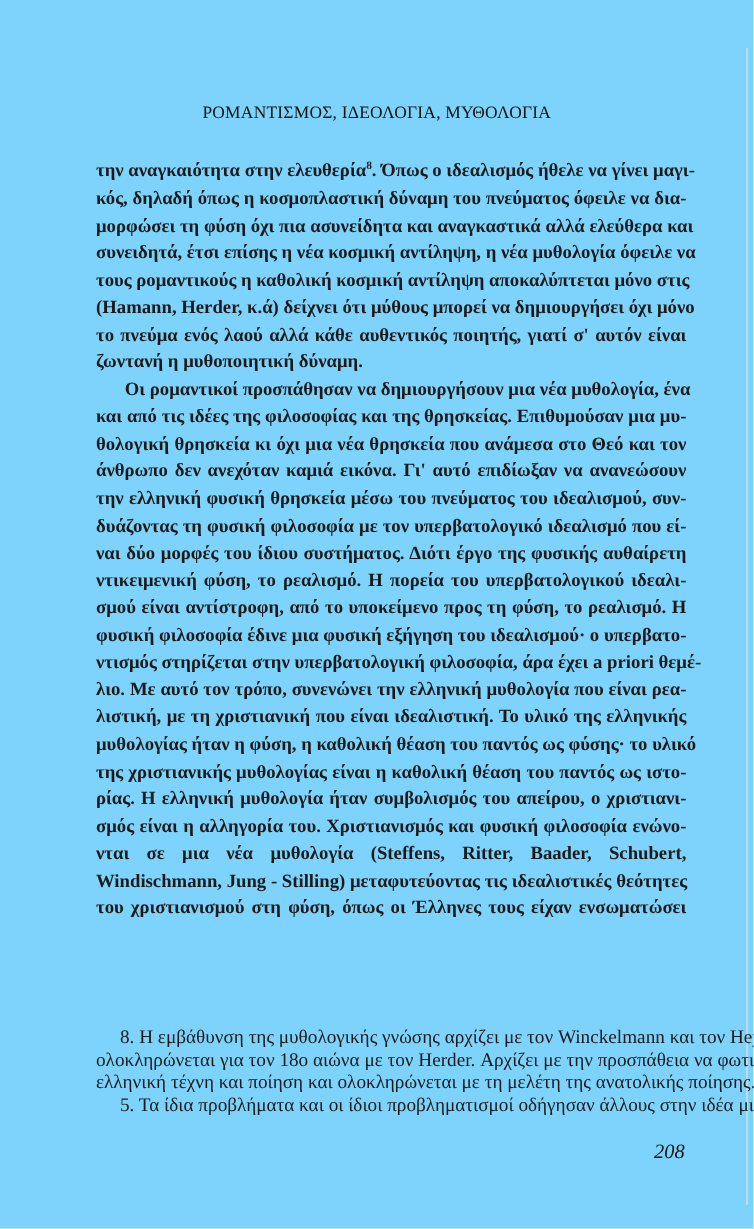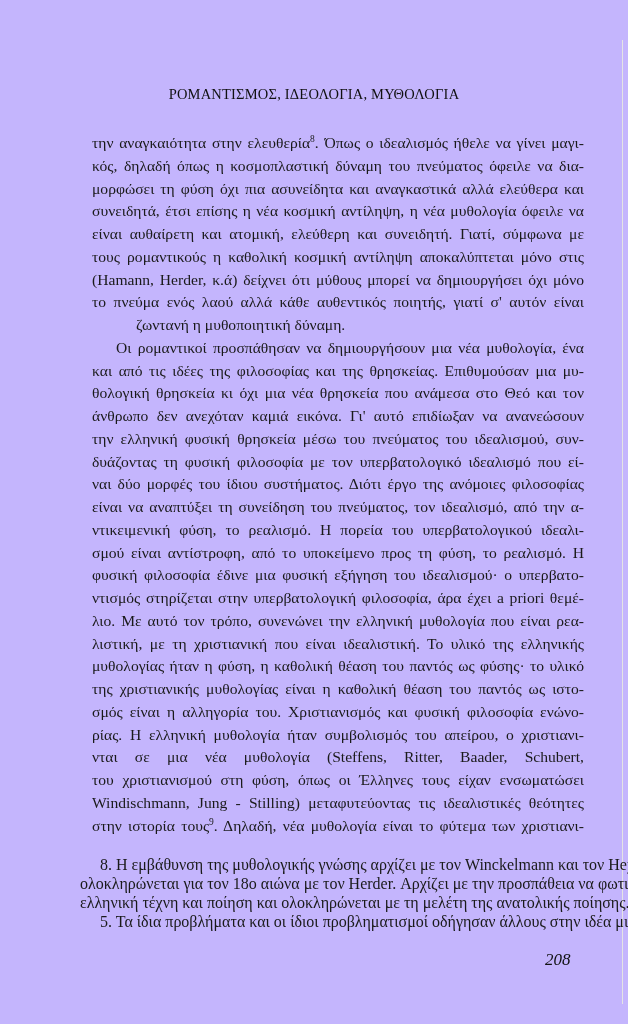--- a/index.html
+++ b/index.html
@@ -12,21 +12,21 @@
       height: 1024px;
       position: relative;
       overflow: hidden;
       font-family: "Liberation Serif", "DejaVu Serif", serif;
       color: #1a1a1a;
     }
     .page {
       position: absolute;
       left: 0; top: 0;
       width: 628px; height: 1024px;
-      background: #c4b5fd;
+      background: #7dd3fc;
     }
     .edge-line {
       position: absolute;
       right: 5px;
       top: 40px;
       bottom: 20px;
       width: 1px;
       background: #e4e4e4;
     }
     .running-head {
@@ -34,37 +34,37 @@
       top: 86px;
       left: 0;
       width: 628px;
       text-align: center;
       font-size: 14.5px;
       letter-spacing: 0.2px;
       color: #111;
     }
     .body-text {
       position: absolute;
-      left: 92px;
+      left: 80px;
       top: 132px;
       width: 492px;
+      font-weight: bold;
     }
     .line {
       display: block;
       height: 22.75px;
       line-height: 22.75px;
       font-size: 15.6px;
       white-space: nowrap;
       text-align: justify;
       text-align-last: justify;
       overflow: visible;
     }
     .line.last {
       text-align-last: left;
-      margin-left: 44px;
     }
     .line.indent {
       padding-left: 24px;
     }
     sup {
       font-size: 9.5px;
       line-height: 0;
       vertical-align: 6px;
     }
     .footnotes {
@@ -101,50 +101,47 @@
 
   <div class="running-head">ΡΟΜΑΝΤΙΣΜΟΣ, ΙΔΕΟΛΟΓΙΑ, ΜΥΘΟΛΟΓΙΑ</div>
 
   <div class="body-text">
 
     <div class="paragraph">
       <span class="line"><span>την αναγκαιότητα στην ελευθερία</span><sup>8</sup><span>. Όπως ο ιδεαλισμός ήθελε να γίνει μαγι-</span></span>
       <span class="line">κός, δηλαδή όπως η κοσμοπλαστική δύναμη του πνεύματος όφειλε να δια-</span>
       <span class="line">μορφώσει τη φύση όχι πια ασυνείδητα και αναγκαστικά αλλά ελεύθερα και</span>
       <span class="line">συνειδητά, έτσι επίσης η νέα κοσμική αντίληψη, η νέα μυθολογία όφειλε να</span>
-      <span class="line">είναι αυθαίρετη και ατομική, ελεύθερη και συνειδητή. Γιατί, σύμφωνα με</span>
       <span class="line">τους ρομαντικούς η καθολική κοσμική αντίληψη αποκαλύπτεται μόνο στις</span>
       <span class="line">(Hamann, Herder, κ.ά) δείχνει ότι μύθους μπορεί να δημιουργήσει όχι μόνο</span>
       <span class="line">το πνεύμα ενός λαού αλλά κάθε αυθεντικός ποιητής, γιατί σ' αυτόν είναι</span>
       <span class="line last">ζωντανή η μυθοποιητική δύναμη.</span>
     </div>
 
     <div class="paragraph">
       <span class="line indent">Οι ρομαντικοί προσπάθησαν να δημιουργήσουν μια νέα μυθολογία, ένα</span>
       <span class="line">και από τις ιδέες της φιλοσοφίας και της θρησκείας. Επιθυμούσαν μια μυ-</span>
       <span class="line">θολογική θρησκεία κι όχι μια νέα θρησκεία που ανάμεσα στο Θεό και τον</span>
       <span class="line">άνθρωπο δεν ανεχόταν καμιά εικόνα. Γι' αυτό επιδίωξαν να ανανεώσουν</span>
       <span class="line">την ελληνική φυσική θρησκεία μέσω του πνεύματος του ιδεαλισμού, συν-</span>
       <span class="line">δυάζοντας τη φυσική φιλοσοφία με τον υπερβατολογικό ιδεαλισμό που εί-</span>
-      <span class="line">ναι δύο μορφές του ίδιου συστήματος. Διότι έργο της ανόμοιες φιλοσοφίας</span>
-      <span class="line">είναι να αναπτύξει τη συνείδηση του πνεύματος, τον ιδεαλισμό, από την α-</span>
+      <span class="line">ναι δύο μορφές του ίδιου συστήματος. Διότι έργο της φυσικής αυθαίρετη</span>
       <span class="line">ντικειμενική φύση, το ρεαλισμό. Η πορεία του υπερβατολογικού ιδεαλι-</span>
       <span class="line">σμού είναι αντίστροφη, από το υποκείμενο προς τη φύση, το ρεαλισμό. Η</span>
       <span class="line">φυσική φιλοσοφία έδινε μια φυσική εξήγηση του ιδεαλισμού· ο υπερβατο-</span>
       <span class="line">ντισμός στηρίζεται στην υπερβατολογική φιλοσοφία, άρα έχει a priori θεμέ-</span>
       <span class="line">λιο. Με αυτό τον τρόπο, συνενώνει την ελληνική μυθολογία που είναι ρεα-</span>
       <span class="line">λιστική, με τη χριστιανική που είναι ιδεαλιστική. Το υλικό της ελληνικής</span>
       <span class="line">μυθολογίας ήταν η φύση, η καθολική θέαση του παντός ως φύσης· το υλικό</span>
       <span class="line">της χριστιανικής μυθολογίας είναι η καθολική θέαση του παντός ως ιστο-</span>
+      <span class="line">ρίας. Η ελληνική μυθολογία ήταν συμβολισμός του απείρου, ο χριστιανι-</span>
       <span class="line">σμός είναι η αλληγορία του. Χριστιανισμός και φυσική φιλοσοφία ενώνο-</span>
-      <span class="line">ρίας. Η ελληνική μυθολογία ήταν συμβολισμός του απείρου, ο χριστιανι-</span>
       <span class="line">νται σε μια νέα μυθολογία (Steffens, Ritter, Baader, Schubert,</span>
+      <span class="line">Windischmann, Jung - Stilling) μεταφυτεύοντας τις ιδεαλιστικές θεότητες</span>
       <span class="line">του χριστιανισμού στη φύση, όπως οι Έλληνες τους είχαν ενσωματώσει</span>
-      <span class="line">Windischmann, Jung - Stilling) μεταφυτεύοντας τις ιδεαλιστικές θεότητες</span>
-      <span class="line"><span>στην ιστορία τους</span><sup>9</sup><span>. Δηλαδή, νέα μυθολογία είναι το φύτεμα των χριστιανι-</span></span>
     </div>
   </div>
 
   <div class="footnotes">
     <div>
       <span class="fn-line indent">8. Η εμβάθυνση της μυθολογικής γνώσης αρχίζει με τον Winckelmann και τον Heyne και</span>
       <span class="fn-line">ολοκληρώνεται για τον 18ο αιώνα με τον Herder. Αρχίζει με την προσπάθεια να φωτιστεί η</span>
       <span class="fn-line last">ελληνική τέχνη και ποίηση και ολοκληρώνεται με τη μελέτη της ανατολικής ποίησης.</span>
     </div>
     <div>

